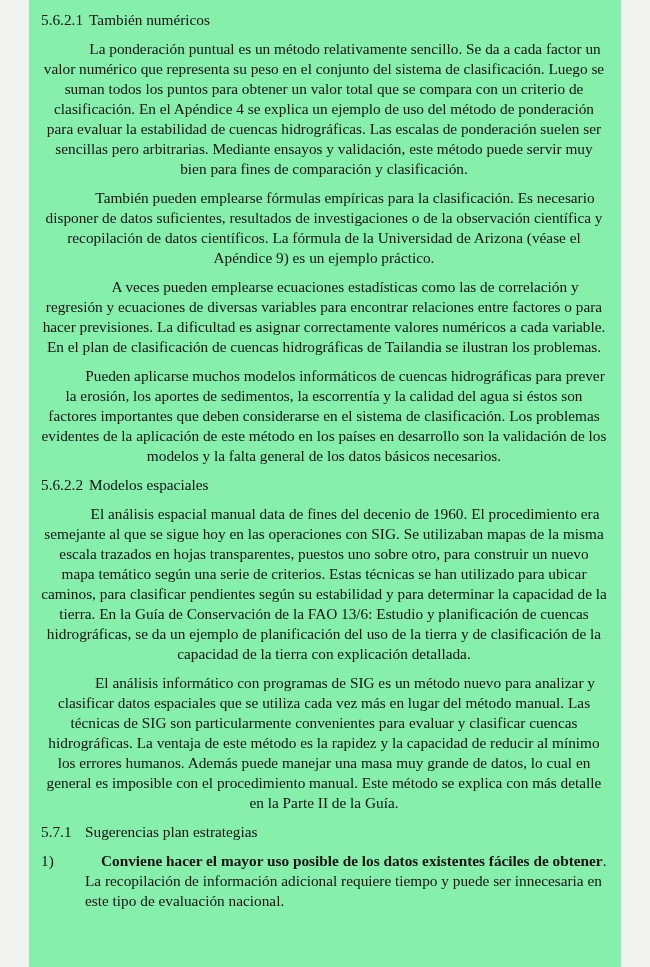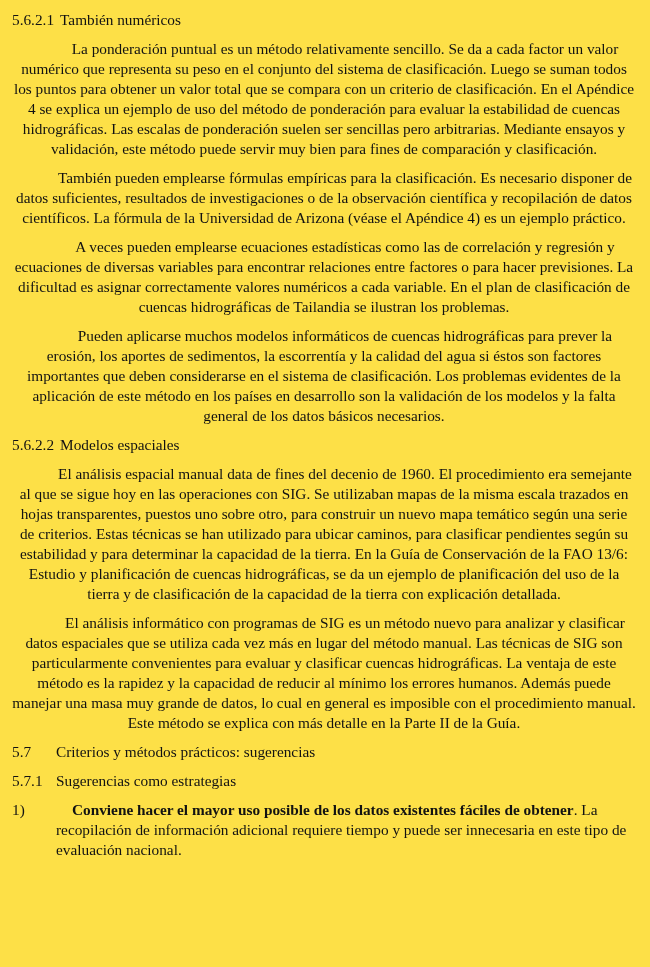--- a/index.html
+++ b/index.html
@@ -2,24 +2,24 @@
 <html><head>
 <meta charset="utf-8">
 <style>
   html, body {
     margin: 0;
     padding: 0;
     background: #f2f2f0;
   }
   .page {
     position: relative;
-    width: 650px;
+    width: 592px;
     height: 967px;
     margin: 0 auto;
-    background: #fde047;
+    background: #86efac;
     color: #121212;
     font-family: "Liberation Serif", "DejaVu Serif", serif;
     font-size: 15.3px;
     line-height: 20px;
     box-sizing: border-box;
     padding: 10px 14px 0 12px;
     overflow: hidden;
   }
   .heading {
     display: flex;
@@ -59,43 +59,39 @@
 
 <main class="page">
 
   <h2 class="heading">
     <span class="h-num">5.6.2.1</span>
     <span class="h-title">También numéricos</span>
   </h2>
 
   <p class="para">La ponderación puntual es un método relativamente sencillo. Se da a cada factor un valor numérico que representa su peso en el conjunto del sistema de clasificación. Luego se suman todos los puntos para obtener un valor total que se compara con un criterio de clasificación. En el Apéndice 4 se explica un ejemplo de uso del método de ponderación para evaluar la estabilidad de cuencas hidrográficas. Las escalas de ponderación suelen ser sencillas pero arbitrarias. Mediante ensayos y validación, este método puede servir muy bien para fines de comparación y clasificación.</p>
 
-  <p class="para">También pueden emplearse fórmulas empíricas para la clasificación. Es necesario disponer de datos suficientes, resultados de investigaciones o de la observación científica y recopilación de datos científicos. La fórmula de la Universidad de Arizona (véase el Apéndice 4) es un ejemplo práctico.</p>
+  <p class="para">También pueden emplearse fórmulas empíricas para la clasificación. Es necesario disponer de datos suficientes, resultados de investigaciones o de la observación científica y recopilación de datos científicos. La fórmula de la Universidad de Arizona (véase el Apéndice 9) es un ejemplo práctico.</p>
 
   <p class="para">A veces pueden emplearse ecuaciones estadísticas como las de correlación y regresión y ecuaciones de diversas variables para encontrar relaciones entre factores o para hacer previsiones. La dificultad es asignar correctamente valores numéricos a cada variable. En el plan de clasificación de cuencas hidrográficas de Tailandia se ilustran los problemas.</p>
 
   <p class="para">Pueden aplicarse muchos modelos informáticos de cuencas hidrográficas para prever la erosión, los aportes de sedimentos, la escorrentía y la calidad del agua si éstos son factores importantes que deben considerarse en el sistema de clasificación. Los problemas evidentes de la aplicación de este método en los países en desarrollo son la validación de los modelos y la falta general de los datos básicos necesarios.</p>
 
   <h2 class="heading">
     <span class="h-num">5.6.2.2</span>
     <span class="h-title">Modelos espaciales</span>
   </h2>
 
   <p class="para">El análisis espacial manual data de fines del decenio de 1960. El procedimiento era semejante al que se sigue hoy en las operaciones con SIG. Se utilizaban mapas de la misma escala trazados en hojas transparentes, puestos uno sobre otro, para construir un nuevo mapa temático según una serie de criterios. Estas técnicas se han utilizado para ubicar caminos, para clasificar pendientes según su estabilidad y para determinar la capacidad de la tierra. En la Guía de Conservación de la FAO 13/6: Estudio y planificación de cuencas hidrográficas, se da un ejemplo de planificación del uso de la tierra y de clasificación de la capacidad de la tierra con explicación detallada.</p>
 
   <p class="para">El análisis informático con programas de SIG es un método nuevo para analizar y clasificar datos espaciales que se utiliza cada vez más en lugar del método manual. Las técnicas de SIG son particularmente convenientes para evaluar y clasificar cuencas hidrográficas. La ventaja de este método es la rapidez y la capacidad de reducir al mínimo los errores humanos. Además puede manejar una masa muy grande de datos, lo cual en general es imposible con el procedimiento manual. Este método se explica con más detalle en la Parte II de la Guía.</p>
 
-  <h2 class="heading">
-    <span class="h-num">5.7</span>
-    <span class="h-title">Criterios y métodos prácticos: sugerencias</span>
-  </h2>
 
   <h2 class="heading">
     <span class="h-num">5.7.1</span>
-    <span class="h-title">Sugerencias como estrategias</span>
+    <span class="h-title">Sugerencias plan estrategias</span>
   </h2>
 
 
   <div class="numbered-item">
     <span class="item-num">1)</span>
     <span class="item-text"><b>Conviene hacer el mayor uso posible de los datos existentes fáciles de obtener</b><span>. La recopilación de información adicional requiere tiempo y puede ser innecesaria en este tipo de evaluación nacional.</span></span>
   </div>
 
 </main>
 

